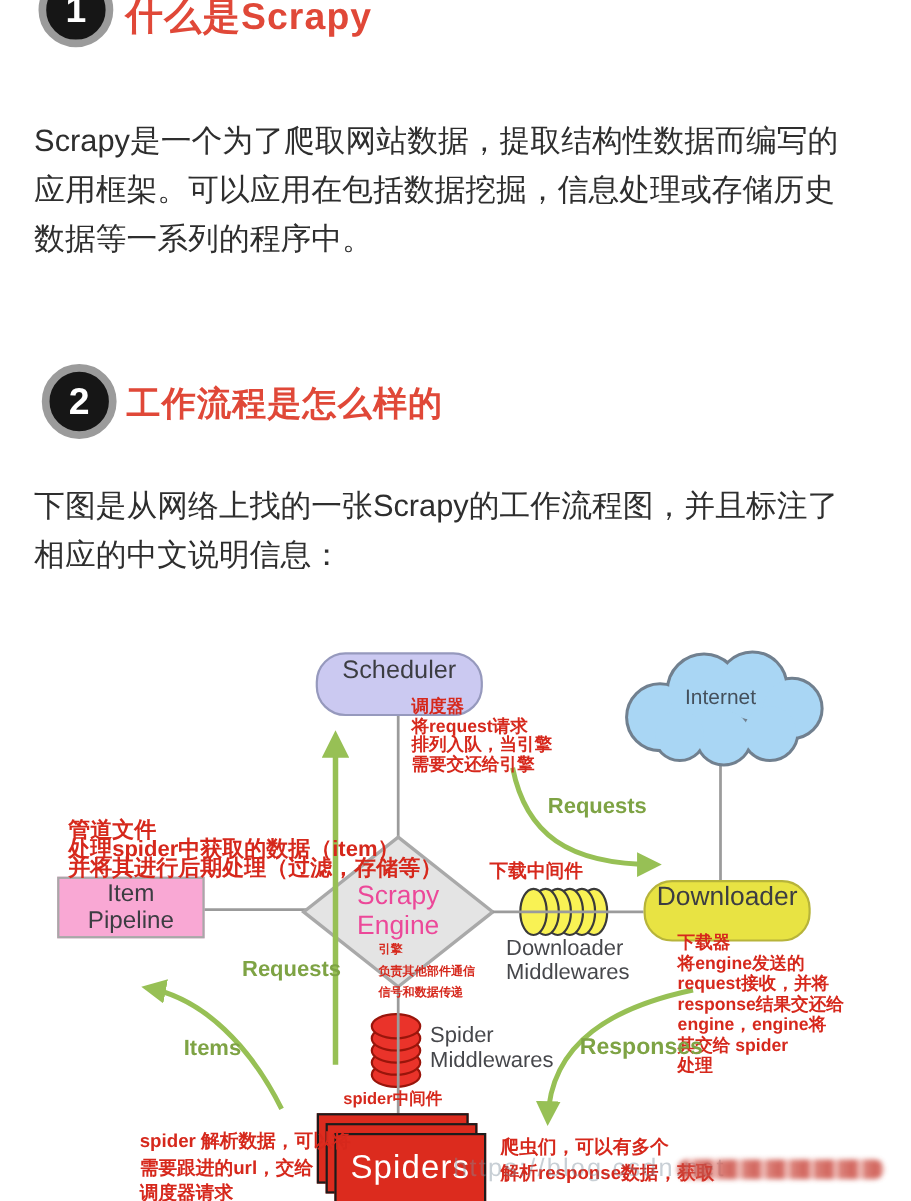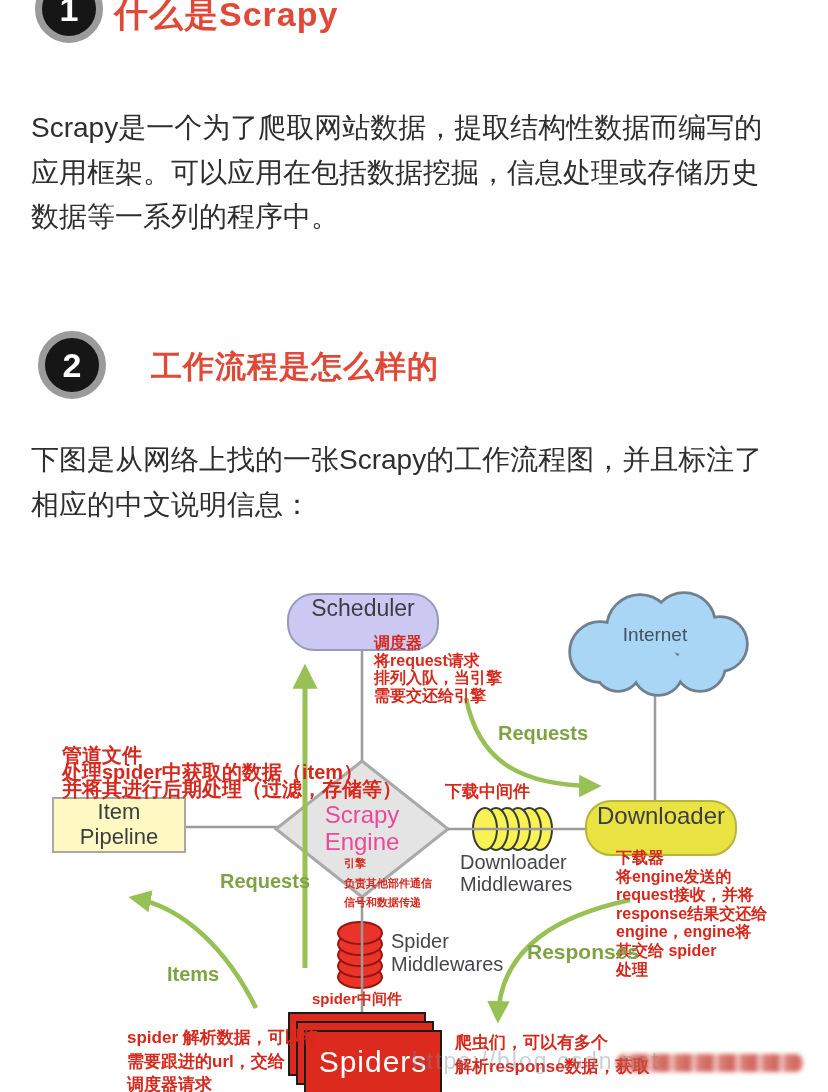--- a/index.html
+++ b/index.html
@@ -20,21 +20,21 @@
   .body-text{position:absolute;font-size:28px;line-height:44.5px;color:#2e2e2e;}
   
   .dg-svg{position:absolute;left:0;top:0;}
   .node-box{
     position:absolute;display:flex;align-items:flex-start;justify-content:center;
     text-align:center;color:#3c3d42;
   }
   .box-scheduler{left:287px;top:593px;width:148px;height:54px;border-radius:27px;
     background:#cbc9f1;border:2px solid #9699bd;font-size:23px;}
   .box-pipeline{left:52px;top:797px;width:130px;height:52px;
-    background:#fef9c3;border:2px solid #a8a8a8;font-size:22px;line-height:25px;}
+    background:#f9a8d4;border:2px solid #a8a8a8;font-size:22px;line-height:25px;}
   .box-downloader{left:585px;top:800px;width:148px;height:52px;border-radius:26px;
     background:#e8e343;border:2px solid #b7b43a;font-size:24px;}
   .lbl-engine{left:302px;top:801px;width:120px;text-align:center;
     font-size:24px;line-height:27px;color:#ec4899;}
   .lbl-internet{left:609px;top:624px;width:92px;text-align:center;font-size:19px;color:#44505c;}
   .gray-label{position:absolute;color:#46474b;font-size:20px;}
   .note{position:absolute;color:#d6281c;font-weight:bold;}
   .flow{position:absolute;color:#7ea344;font-weight:bold;}
   .spider-card{position:absolute;width:134px;height:60px;background:#dc2b1e;border:2px solid #1c1c1c;}
   .spiders-text{display:flex;align-items:center;justify-content:center;
@@ -55,21 +55,21 @@
   </div>
   <div class="sec-title" style="left:114px;top:-8px;">什么是Scrapy</div>
 
   <div class="body-text pre" style="left:31px;top:88px;width:780px;margin-top:18px;">Scrapy是一个为了爬取网站数据，提取结构性数据而编写的
 应用框架。可以应用在包括数据挖掘，信息处理或存储历史
 数据等一系列的程序中。</div>
 
   <div class="num-circle" style="left:38px;top:331px;">
     <span>2</span>
   </div>
-  <div class="sec-title" style="left:115px;top:346px;font-size:31px;margin-left:36px;">工作流程是怎么样的</div>
+  <div class="sec-title" style="left:115px;top:346px;font-size:31px;">工作流程是怎么样的</div>
 
   <div class="body-text pre" style="left:31px;top:438px;width:780px;">下图是从网络上找的一张Scrapy的工作流程图，并且标注了
 相应的中文说明信息：</div>
 
   <svg class="dg-svg" width="828" height="1092" viewBox="0 0 828 1092">
     <defs>
       <marker id="ah" viewBox="0 0 10 10" refX="7.5" refY="5" markerWidth="5" markerHeight="5" orient="auto-start-reverse">
         <path d="M0,0 L10,5 L0,10 z" fill="#97c055"></path>
       </marker>
     </defs>
@@ -190,19 +190,19 @@
 
   <div class="note pre" style="left:127px;top:1026px;font-size:17px;line-height:23.5px;">spider 解析数据，可以将
 需要跟进的url，交给
 调度器请求</div>
 
   <div class="note pre" style="left:455px;top:1031px;font-size:17px;line-height:23.5px;">爬虫们，可以有多个
 解析response数据，获取</div>
 
   <div class="flow" style="left:498px;top:722px;font-size:20px;">Requests</div>
   <div class="flow" style="left:220px;top:870px;font-size:20px;">Requests</div>
-  <div class="flow" style="left:167px;top:942px;font-size:20px;margin-top:21px;">Items</div>
+  <div class="flow" style="left:167px;top:942px;font-size:20px;">Items</div>
   <div class="flow" style="left:527px;top:940px;font-size:21px;">Responses</div>
 
   <div class="watermark">https://blog.csdn.net</div>
   <div class="smudge"></div>
 
 </div>
 
 </body></html>

